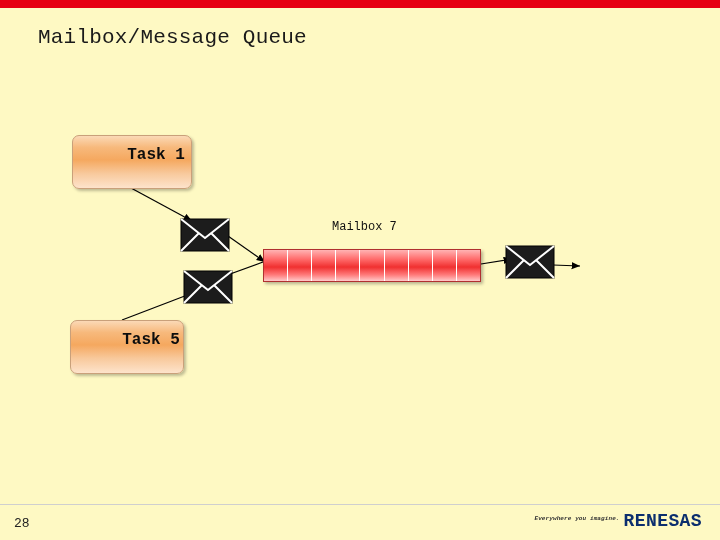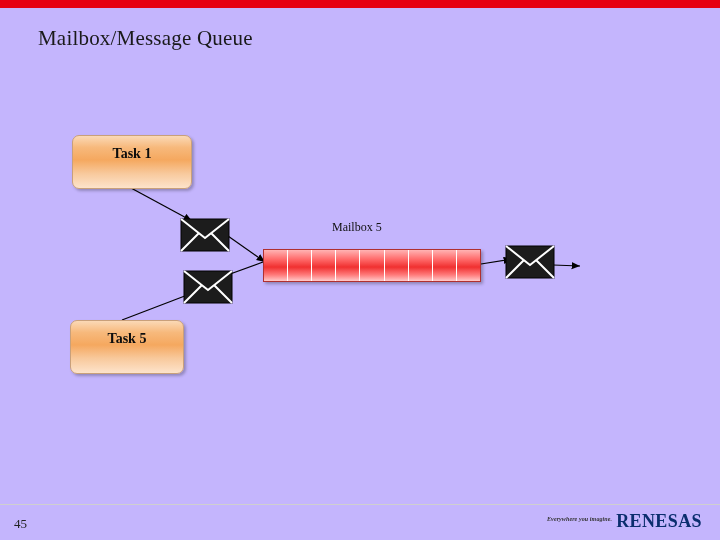--- a/index.html
+++ b/index.html
@@ -4,22 +4,22 @@
 <style>
   html, body {
     margin: 0;
     padding: 0;
     background: #ffffff;
   }
   .slide {
     position: relative;
     width: 720px;
     height: 540px;
-    background: #c4b5fd;
-    font-family: Liberation Serif, serif;
+    background: #fef9c3;
+    font-family: Liberation Mono, monospace;
     overflow: hidden;
   }
   .top-bar {
     position: absolute;
     left: 0; top: 0;
     width: 720px; height: 8px;
     background: #e60012;
   }
   .slide-title {
     position: absolute;
@@ -42,23 +42,24 @@
                 #f8c99c 72%,
                 #fde3cb 100%);
     box-shadow: 2px 2px 3px rgba(0,0,0,0.25);
   }
   .task-label {
     position: absolute;
     left: 0;
     top: 10px;
     width: 100%;
     text-align: center;
-    font-size: 14px;
+    font-size: 16px;
     font-weight: bold;
     color: #0d0d0d;
+    padding-left: 24px;
   }
   #task1 { left: 72px;  top: 135px; width: 118px; height: 52px; }
   #task2 { left: 70px;  top: 320px; width: 112px; height: 52px; }
   #task3 { left: 578px; top: 243px; width: 118px; height: 50px; }
 
   
   .mailbox-label {
     position: absolute;
     left: 332px;
     top: 220px;
@@ -175,21 +176,21 @@
     <line x1="553" y1="265" x2="580" y2="266" stroke="#000000" stroke-width="1.2" marker-end="url(#ah)"></line>
   </svg>
 
   <div class="task-box" id="task1">
     <span class="task-label">Task 1</span>
   </div>
   <div class="task-box" id="task2">
     <span class="task-label">Task 5</span>
   </div>
 
-  <div class="mailbox-label">Mailbox 5</div>
+  <div class="mailbox-label">Mailbox 7</div>
   <div class="queue">
     <div class="queue-cell"></div>
     <div class="queue-cell"></div>
     <div class="queue-cell"></div>
     <div class="queue-cell"></div>
     <div class="queue-cell"></div>
     <div class="queue-cell"></div>
     <div class="queue-cell"></div>
     <div class="queue-cell"></div>
     <div class="queue-cell"></div>
@@ -205,19 +206,19 @@
     <path d="M1,1 L25,20 L49,1" fill="none" stroke="#ffffff" stroke-width="2"></path>
     <path d="M1,33 L19,15 M49,33 L31,15" fill="none" stroke="#ffffff" stroke-width="2"></path>
   </svg>
   <svg class="envelope" id="env3" viewBox="0 0 50 34">
     <rect x="1" y="1" width="48" height="32" fill="#1c1c1c" stroke="#000000"></rect>
     <path d="M1,1 L25,20 L49,1" fill="none" stroke="#ffffff" stroke-width="2"></path>
     <path d="M1,33 L19,15 M49,33 L31,15" fill="none" stroke="#ffffff" stroke-width="2"></path>
   </svg>
 
   <div class="footer-rule"></div>
-  <div class="page-number">45</div>
+  <div class="page-number">28</div>
   <div class="brand">
     <span class="brand-tag">Everywhere you imagine.</span>
     <span class="brand-name">RENESAS</span>
   </div>
 
 </div>
 
 </body></html>

